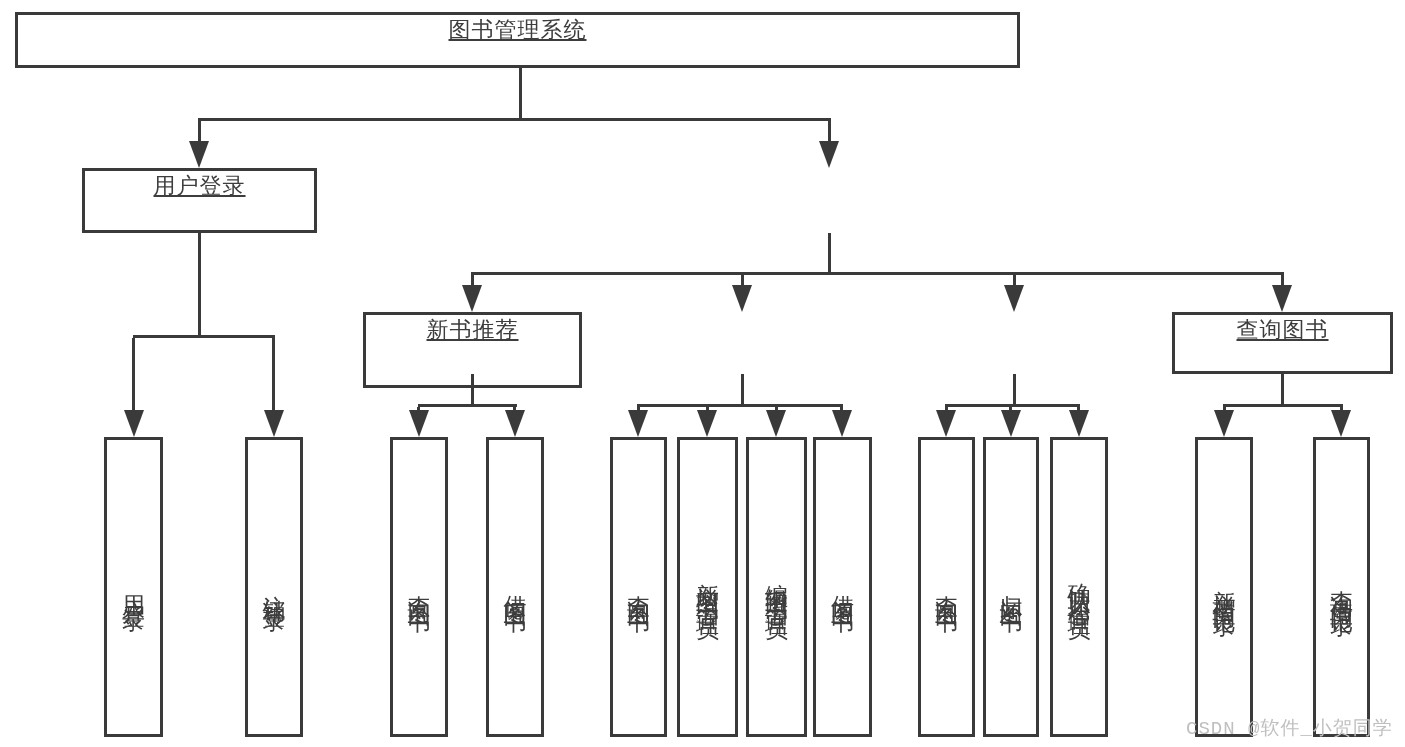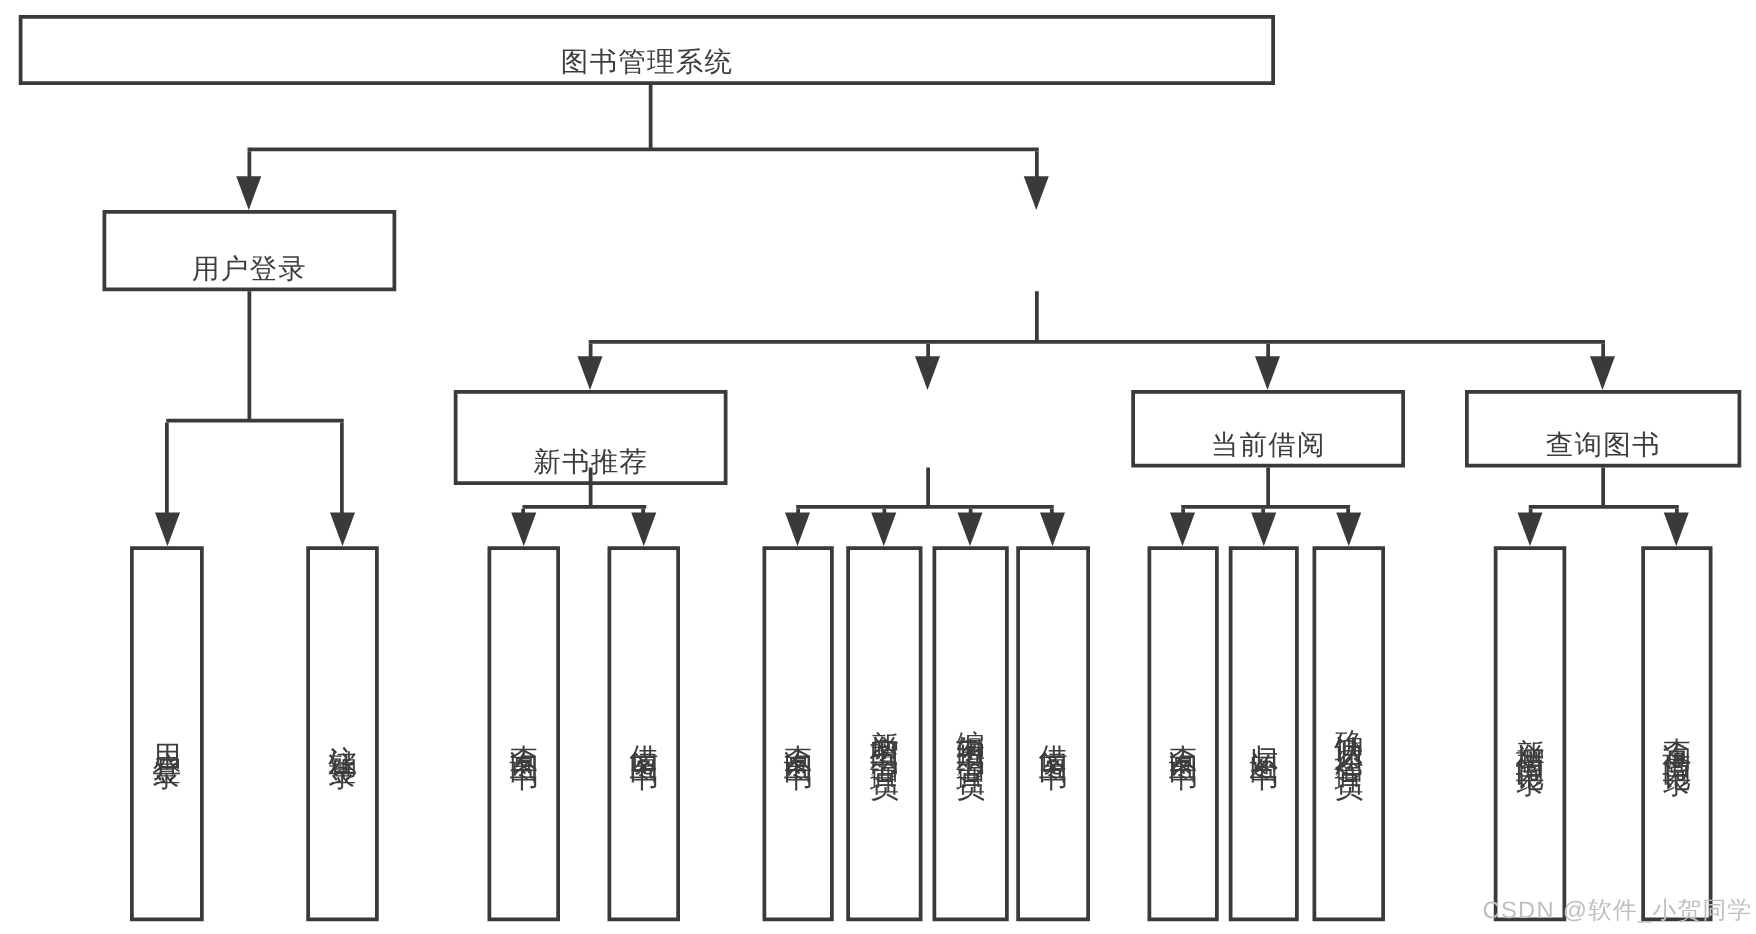--- a/index.html
+++ b/index.html
@@ -9,40 +9,40 @@
     --bg:#ffffff;
   }
   html,body{margin:0;padding:0;background:var(--bg);}
   .canvas{
     position:relative;width:1405px;height:747px;background:var(--bg);
     font-family:"Liberation Sans","DejaVu Sans",sans-serif;
     color:var(--text);overflow:hidden;
   }
   .n{
     position:absolute;box-sizing:border-box;border:3px solid var(--line);
-    background:var(--bg);display:flex;align-items:flex-end;justify-content:center;
-    font-size:22px;letter-spacing:1px;
+    background:var(--bg);display:flex;align-items:flex-start;justify-content:center;
+    font-size:22px;letter-spacing:1px;text-decoration:underline;
   }
   .lf{
     position:absolute;box-sizing:border-box;border:3px solid var(--line);
     background:var(--bg);display:flex;align-items:center;justify-content:center;
   }
   .lf span{
     writing-mode:vertical-rl;text-orientation:mixed;
     font-size:23px;line-height:1;letter-spacing:5px;white-space:nowrap;
   }
   .h,.v{position:absolute;background:var(--line);}
   .a{
     position:absolute;width:0;height:0;
     border-left:10px solid transparent;border-right:10px solid transparent;
     border-top:27px solid var(--line);
   }
   .watermark{
     position:absolute;left:1186px;top:715px;font-size:19px;
-    color:var(--watermark);letter-spacing:1px;white-space:nowrap;z-index:5;
+    color:var(--watermark);letter-spacing:1px;white-space:nowrap;z-index:5;font-family:Liberation Mono, monospace;
   }
 </style>
 </head>
 <body>
 
 <div class="canvas">
 
   <div class="n" style="left:15px;top:12px;width:1005px;height:56px">
     <span>图书管理系统</span>
   </div>
@@ -71,23 +71,20 @@
   <div class="v" style="left:741px;top:275px;width:3px;height:12px"></div>
   <div class="v" style="left:1013px;top:275px;width:3px;height:12px"></div>
   <div class="v" style="left:1281px;top:275px;width:3px;height:12px"></div>
   <div class="a" style="left:462px;top:285px"></div>
   <div class="a" style="left:732px;top:285px"></div>
   <div class="a" style="left:1004px;top:285px"></div>
   <div class="a" style="left:1272px;top:285px"></div>
 
   <div class="n" style="left:363px;top:312px;width:219px;height:76px">
     <span>新书推荐</span>
-  </div>
-  <div class="n" style="left:905px;top:312px;width:219px;height:62px">
-    <span>当前借阅</span>
   </div>
   <div class="n" style="left:1172px;top:312px;width:221px;height:62px">
     <span>查询图书</span>
   </div>
 
   <div class="v" style="left:471px;top:374px;width:3px;height:32px"></div>
   <div class="h" style="left:418px;top:404px;width:99px;height:3px"></div>
   <div class="v" style="left:417px;top:407px;width:3px;height:6px"></div>
   <div class="v" style="left:513px;top:407px;width:3px;height:6px"></div>
   <div class="a" style="left:409px;top:410px"></div>

